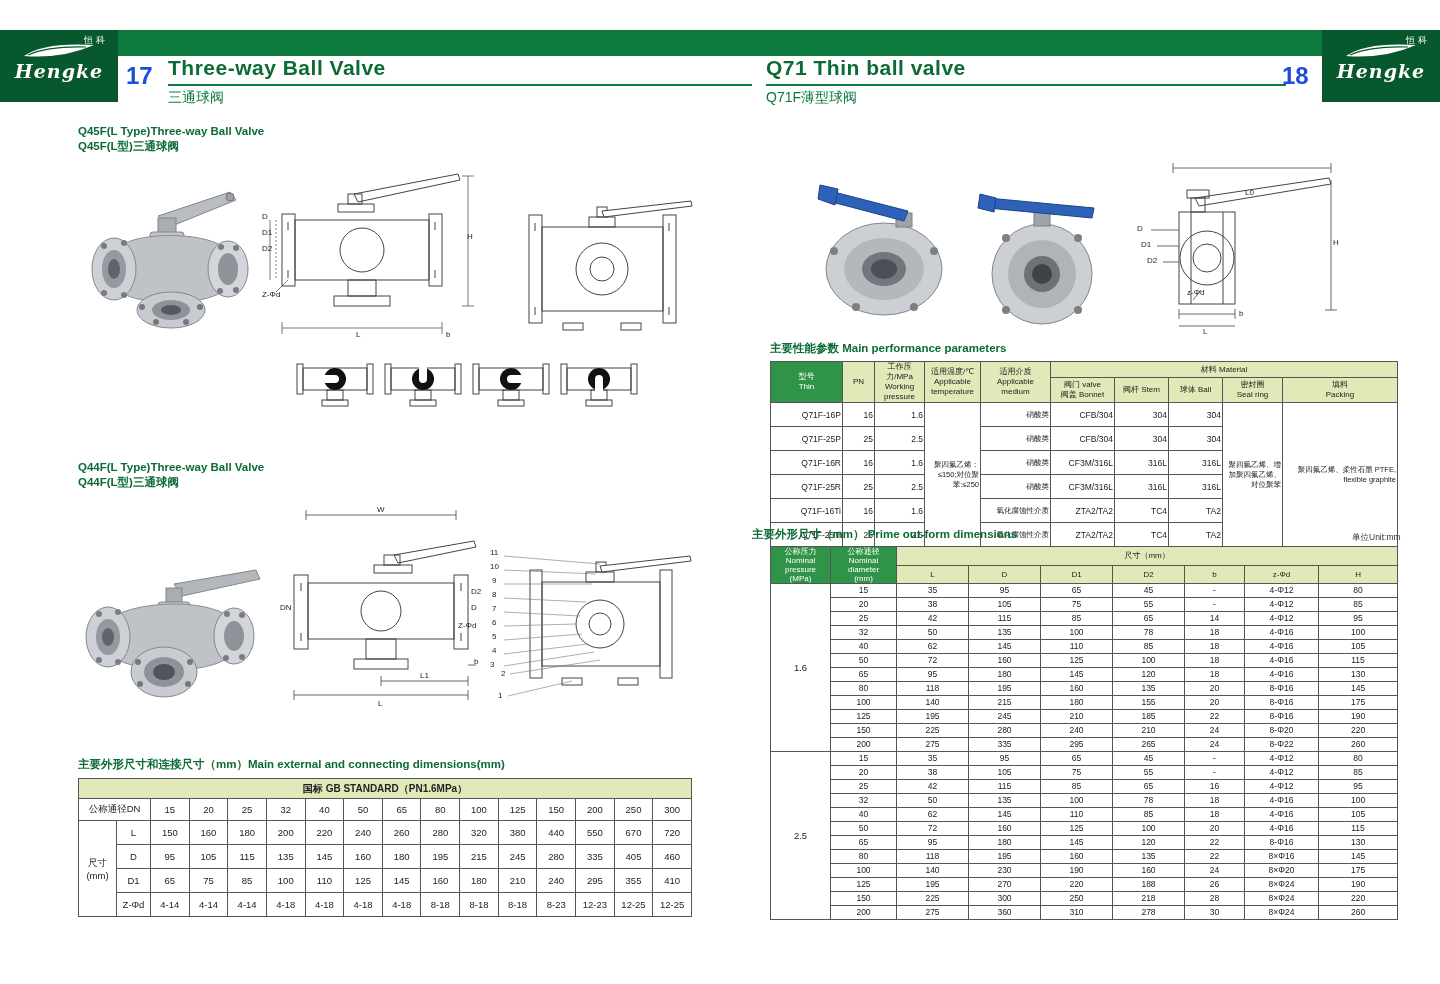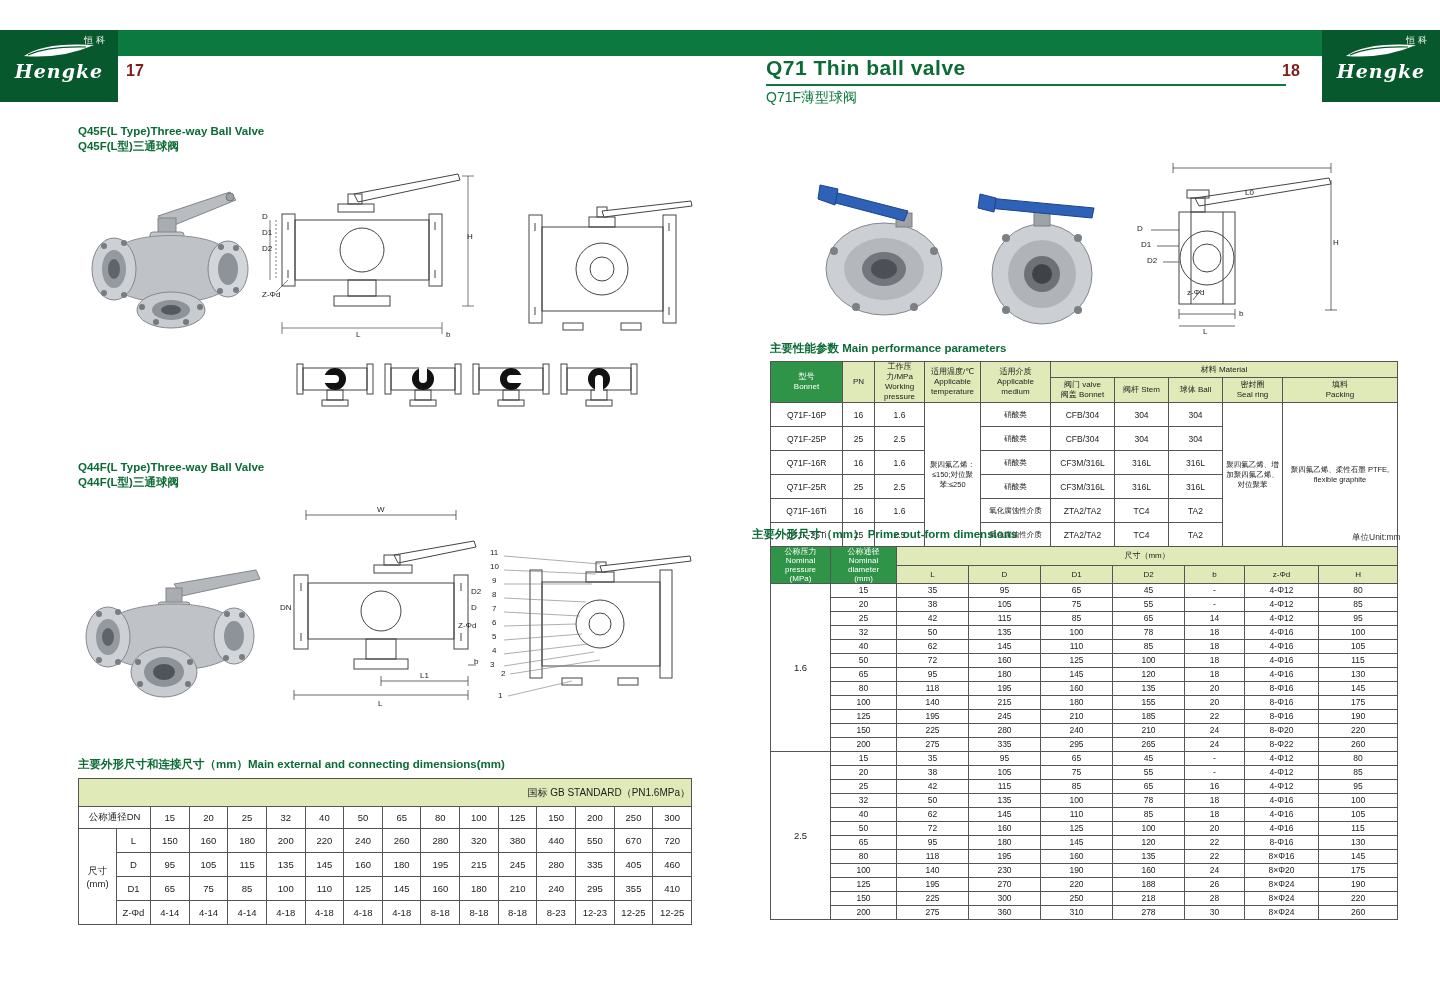--- a/index.html
+++ b/index.html
@@ -8,47 +8,47 @@
   .sheet { position:relative; width:1440px; height:984px; background:#fff; overflow:hidden; }
 
   .topbar { position:absolute; left:0; top:30px; width:1440px; height:26px; background:#0c7a3e; }
   .logo { position:absolute; top:30px; width:118px; height:72px; background:#07582c; }
   .logo-l { left:0; } .logo-r { left:1322px; }
   .logo .leaf { position:absolute; left:22px; top:10px; width:74px; height:20px; }
   .logo-en { position:absolute; left:0; top:30px; width:118px; text-align:center; color:#fff; font-size:19px;
              font-weight:bold; font-style:italic; font-family:"DejaVu Serif",serif; letter-spacing:1px; }
   .logo-cn { position:absolute; right:10px; top:4px; color:#fff; font-size:9px; letter-spacing:3px; }
 
-  .pageno { position:absolute; color:#7f1d1d; font-size:16px; font-weight:bold; }
+  .pageno { position:absolute; color:#1d4ed8; font-size:24px; font-weight:bold; }
 
   .title-block { position:absolute; }
   .t-en { color:#0b6b35; font-size:21px; font-weight:bold; letter-spacing:.5px; }
   .t-rule { height:2px; background:#0c7a3e; margin:4px 0 3px; }
   .t-cn { color:#0c7a3e; font-size:14px; }
 
   .sec { position:absolute; color:#0b6b35; font-size:11.5px; font-weight:bold; line-height:15px; }
   .tbl-title { position:absolute; color:#0b6b35; font-size:11.5px; font-weight:bold; white-space:nowrap; }
   .unit { position:absolute; color:#333; font-size:8.5px;margin-left:12px; }
 
   table.tbl { position:absolute; border-collapse:collapse; table-layout:fixed; background:#fff; border:1.5px solid #333; }
   .tbl th, .tbl td { border:1px solid #555; text-align:center; vertical-align:middle; padding:0 1px; font-weight:normal; }
   .ltg { background:#dfeab8; }
   .dkg { background:#2f9447; color:#fff; }
   .pre { white-space:pre-line; }
   .small { font-size:7.5px; line-height:9px; }
   .lab { font-size:9.5px; }
 
   .conn-tbl { left:78px; top:778px; width:614px; font-size:9.5px; }
   .conn-tbl th, .conn-tbl td { height:24px; }
-  .conn-tbl thead tr:first-child th { height:28px; font-weight:normal; font-size:10px;text-align:right; }
+  .conn-tbl thead tr:first-child th { height:20px; font-weight:bold; font-size:10px; }
   .conn-tbl thead tr:nth-child(2) td { height:22px; }
 
   .perf-tbl { left:770px; top:361px; width:627px; font-size:8.5px; }
   .perf-tbl th { font-size:8px; line-height:10px; height:14px; }
-  .perf-tbl td { height:24px; line-height:10px; }
+  .perf-tbl td { height:24px; line-height:10px;text-align:right; }
 
   .out-tbl { left:770px; top:546px; width:627px; font-size:8.5px; }
   .out-tbl th { font-size:8px; line-height:9px; height:18px; }
   .out-tbl td { height:14px; line-height:11px; }
   .pcell { font-size:9.5px; }
 
   .draw, .photo { position:absolute; }
   .draw svg, .photo svg { position:absolute; left:0; top:0; width:100%; height:100%; }
   .dim { position:absolute; font-size:8px; color:#222; line-height:9px; white-space:nowrap; }
   .pn { position:absolute; font-size:8px; color:#222; line-height:9px; }
@@ -76,20 +76,25 @@
       <path d="M2 16 Q22 2 72 5 Q40 19 2 16 Z" fill="#ffffff"></path>
       <path d="M6 15 Q26 6 64 7" stroke="#07582c" stroke-width="1.2" fill="none"></path>
     </svg>
     <span class="logo-cn">恒科</span>
     <span class="logo-en">Hengke</span>
   </div>
 
   <span class="pageno" style="left:126px; top:62px;">17</span>
   <span class="pageno" style="left:1282px; top:62px;">18</span>
 
+  <div class="title-block" style="left:168px; top:56px; width:584px;">
+    <div class="t-en">Three-way Ball Valve</div>
+    <div class="t-rule"></div>
+    <div class="t-cn">三通球阀</div>
+  </div>
 
   <div class="title-block" style="left:766px; top:56px; width:520px;">
     <div class="t-en">Q71 Thin ball valve</div>
     <div class="t-rule"></div>
     <div class="t-cn">Q71F薄型球阀</div>
   </div>
 
   <div class="sec" style="left:78px; top:124px;">
     <div>Q45F(L Type)Three-way Ball Valve</div>
     <div>Q45F(L型)三通球阀</div>
@@ -542,21 +547,21 @@
         <col style="width:70px">
       <col style="width:64px">
         <col style="width:54px">
         <col style="width:54px">
         <col style="width:60px">
         <col style="width:115px">
     </colgroup>
     <thead>
       <tr>
         <th rowspan="2" class="dkg pre">型号
-Bonnet</th>
+Thin</th>
         <th rowspan="2" class="ltg">PN</th>
         <th rowspan="2" class="ltg pre">工作压力/MPa
 Working pressure</th>
         <th rowspan="2" class="ltg pre">适用温度/℃
 Applicable temperature</th>
         <th rowspan="2" class="ltg pre">适用介质
 Applicable medium</th>
         <th colspan="5" class="ltg">材料 Material</th>
       </tr>
       <tr>

